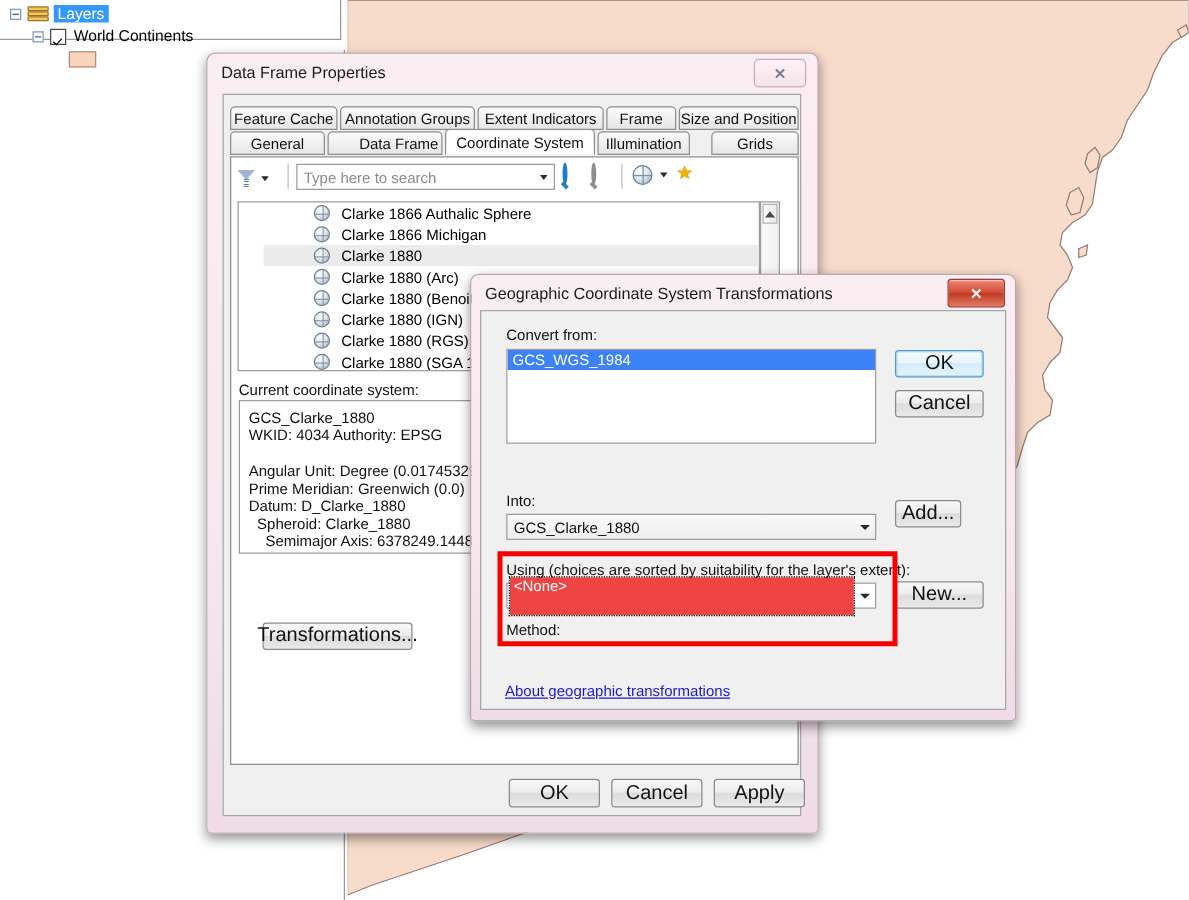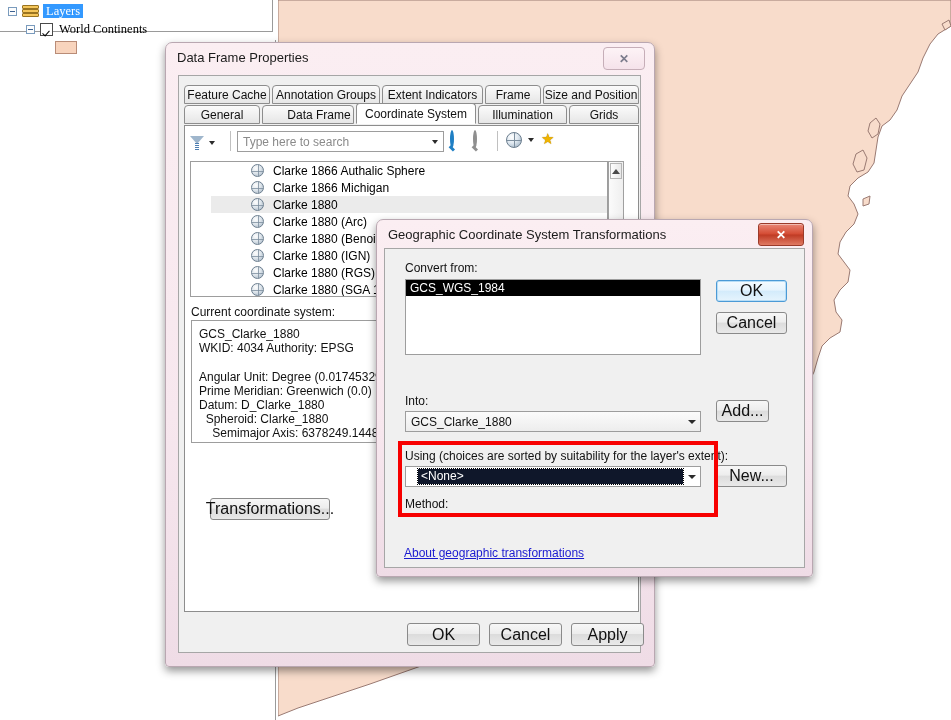--- a/index.html
+++ b/index.html
@@ -7,21 +7,21 @@
     width:951px;height:720px;overflow:hidden;position:relative;
     background:#ffffff;
     font-family:"Liberation Sans", sans-serif;
     font-size:12px;color:#000;
     -webkit-font-smoothing:antialiased;
   }
   
   #map-canvas{position:absolute;left:278px;top:0;width:673px;height:720px;background:#ffffff;overflow:hidden;}
   #map-canvas svg{display:block;width:673px;height:720px;}
   
-  #toc-panel{position:absolute;left:0;top:0;width:273px;height:32px;background:#fff;border-right:1px solid #9a9a9a;border-bottom:1px solid #9a9a9a;box-sizing:border-box;font-family:Liberation Serif, serif;}
+  #toc-panel{position:absolute;left:0;top:0;width:273px;height:32px;background:#fff;border-right:1px solid #9a9a9a;border-bottom:1px solid #9a9a9a;box-sizing:border-box;}
   #toc-body{position:absolute;left:0;top:0;width:272px;height:40px;}
   .toc-row{position:absolute;display:flex;align-items:center;white-space:nowrap;}
   .expander{width:9px;height:9px;border:1px solid #7a9bbd;background:#fdfdfd;display:inline-block;position:relative;box-sizing:border-box;margin-right:5px;flex:none;}
   .expander:before{content:"";position:absolute;left:1px;right:1px;top:3px;height:1px;background:#3c6191;}
   .layers-icon{width:17px;height:13px;position:relative;margin-right:4px;flex:none;}
   .layers-icon i{position:absolute;left:0;width:17px;height:4px;background:#f5c65a;border:1px solid #9a7420;box-sizing:border-box;border-radius:1px;}
   .layers-icon i:nth-child(1){top:0;}
   .layers-icon i:nth-child(2){top:4px;}
   .layers-icon i:nth-child(3){top:8px;}
   .toc-label{font-size:12.5px;line-height:14px;}
@@ -65,21 +65,21 @@
   .combo{position:absolute;box-sizing:border-box;background:#fff;border:1px solid #9d9d9d;
        display:flex;align-items:center;}
   .combo .val{flex:1;font-size:12px;padding-left:5px;color:#111;white-space:nowrap;overflow:hidden;}
   .combo .ph{flex:1;font-size:12px;padding-left:5px;color:#8a8a8a;}
   .arrowbox{width:17px;height:100%;display:flex;align-items:center;justify-content:center;flex:none;}
   .caret{width:0;height:0;border-left:4px solid transparent;border-right:4px solid transparent;border-top:4px solid #2b2b2b;}
   .caret.sm{border-left:3px solid transparent;border-right:3px solid transparent;border-top:4px solid #2b2b2b;}
   .lbl{position:absolute;font-size:12px;color:#111;white-space:nowrap;}
   .listbox{position:absolute;box-sizing:border-box;background:#fff;border:1px solid #9d9d9d;overflow:hidden;}
   .listitem{height:16px;line-height:16px;font-size:12px;padding-left:4px;white-space:nowrap;}
-  .listitem.sel{background:#000000;color:#fff;}
+  .listitem.sel{background:#3b82f6;color:#fff;}
   .link{position:absolute;font-size:12px;color:#1a1ad0;text-decoration:underline;white-space:nowrap;}
   .redbox{position:absolute;border:4px solid #f70000;box-sizing:border-box;}
   
   .cs-list{position:absolute;box-sizing:border-box;background:#fff;border:1px solid #9d9d9d;overflow:hidden;padding-left:20px;}
   .cs-row{height:17px;display:flex;align-items:center;padding-left:62px;font-size:12px;white-space:nowrap;position:relative;}
   .cs-row.hl{background:#ebebeb;}
   .globe{position:absolute;left:40px;top:2px;width:13px;height:13px;border-radius:50%;
      background:radial-gradient(circle at 35% 30%,#fdfdfd 0%,#dfe6ec 45%,#9fb0c0 100%);
      border:1px solid #6d7f90;box-sizing:border-box;}
   .globe:before{content:"";position:absolute;left:50%;top:0;width:1px;height:100%;background:#7d8f9f;opacity:.8;}
@@ -186,21 +186,21 @@
 
       <div class="tab" style="left:0px;top:20px;width:76px;">
         <span>General</span>
         </div>
       <div class="tab" style="left:78px;top:20px;width:92px;padding-left:22px;">
         <span>Data Frame</span>
         </div>
       <div class="tab active" style="left:172px;top:18px;width:120px;">
         <span>Coordinate System</span>
         </div>
-      <div class="tab" style="left:294px;top:20px;width:89px;">
+      <div class="tab" style="left:294px;top:20px;width:74px;">
         <span>Illumination</span>
         </div>
       <div class="tab" style="left:385px;top:20px;width:70px;">
         <span>Grids</span>
         </div>
     </div>
 
     <div class="tabpage" style="left:5px;top:49px;width:455px;height:487px;">
 
       <div class="tb-icon" style="left:5px;top:6px;width:34px;height:22px;display:flex;align-items:center;">
@@ -317,21 +317,21 @@
     <div class="combo" style="left:20px;top:162px;width:296px;height:21px;background:linear-gradient(180deg,#fbfbfb,#ededed);">
       <span class="val">GCS_Clarke_1880</span>
       <span class="arrowbox">
           <span class="caret"></span>
         </span>
     </div>
     <div class="btn" style="left:331px;top:151px;width:53px;height:22px;">Add...</div>
 
     <div class="lbl" style="left:20px;top:200px;">Using (choices are sorted by suitability for the layer's extent):</div>
     <div class="combo" style="left:20px;top:217px;width:296px;height:21px;background:#fff;">
-      <span class="val" style="background:#0f172a;color:#fff;outline:1px dotted #000;margin:2px 0 2px 12px;line-height:15px;height:15px;padding-left:3px;">&lt;None&gt;</span>
+      <span class="val" style="background:#ef4444;color:#fff;outline:1px dotted #000;margin:2px 0 2px 2px;line-height:15px;height:30px;padding-left:3px;">&lt;None&gt;</span>
       <span class="arrowbox">
           <span class="caret"></span>
         </span>
     </div>
     <div class="btn" style="left:331px;top:216px;width:71px;height:22px;">New...</div>
 
     <div class="lbl" style="left:20px;top:248px;">Method:</div>
 
     <div class="redbox" style="left:13px;top:192px;width:320px;height:76px;"></div>
 

